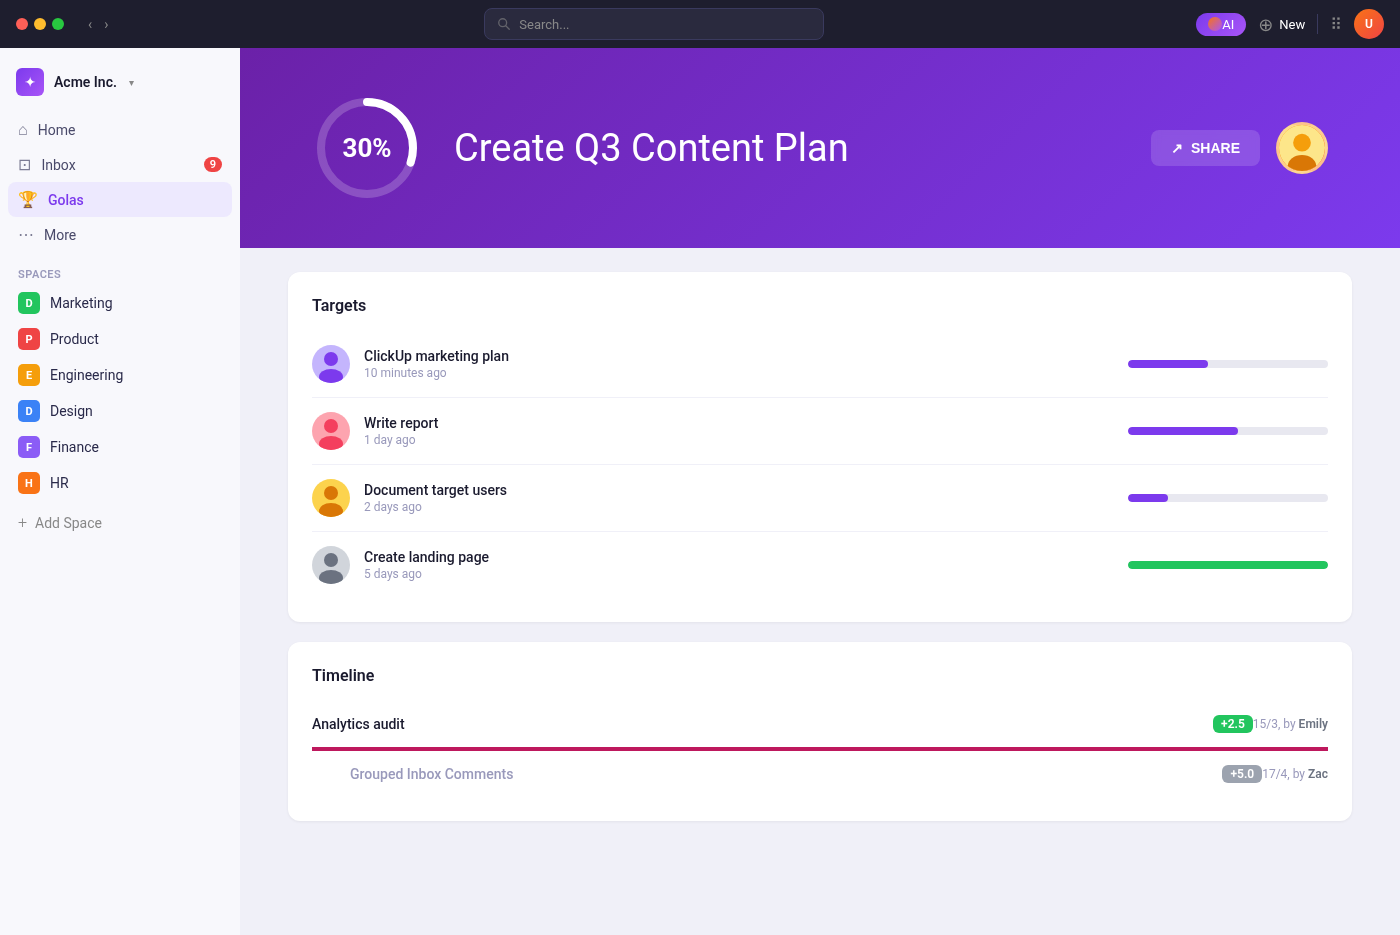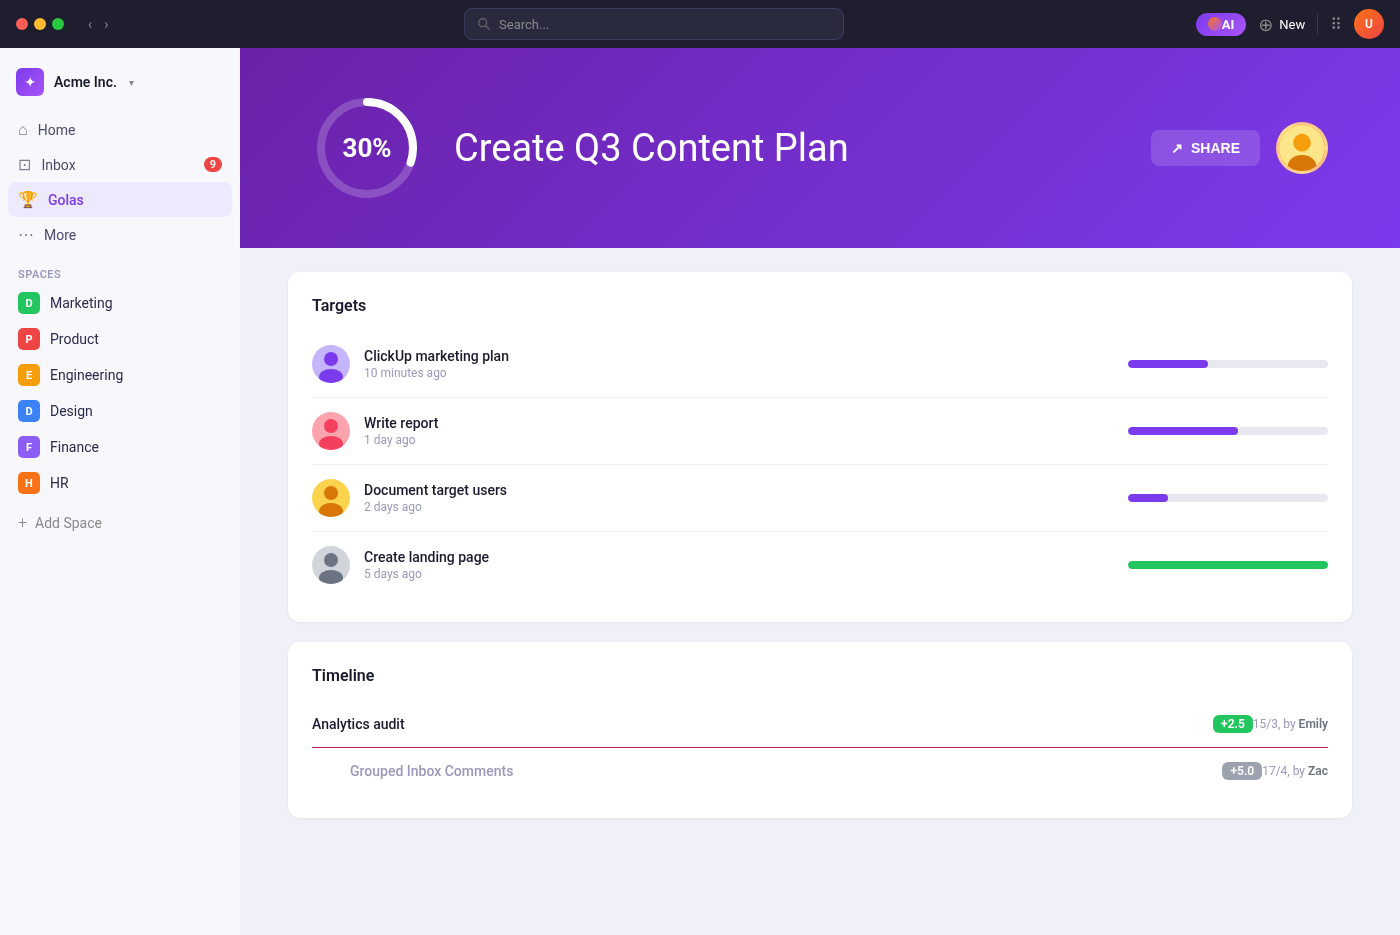--- a/index.html
+++ b/index.html
@@ -40,36 +40,36 @@
     }
     .topbar-search {
       flex: 1;
       display: flex;
       justify-content: center;
     }
     .search-box {
       background: #2a2a3e;
       border: 1px solid #3a3a5e;
       border-radius: 8px;
-      width: 380px;
+      width: 340px;
       height: 32px;
       display: flex;
       align-items: center;
       gap: 8px;
       padding: 4px 12px;
       color: #888;
       font-size: 13px;
     }
     .search-icon-svg { width: 14px; height: 14px; opacity: 0.6; }
     .ai-button {
       background: linear-gradient(135deg, #7c3aed, #a855f7);
       border-radius: 20px;
       padding: 4px 12px;
       display: flex; align-items: center; gap: 0;
-      color: white; font-size: 13px; font-weight: 700; cursor: pointer; text-align: center;
+      color: white; font-size: 13px; font-weight: 400; cursor: pointer; text-align: center;
     }
     .topbar-right {
       display: flex; align-items: center; gap: 12px; margin-left: auto;
     }
     .new-button {
       display: flex; align-items: center; gap: 6px;
       color: white; font-size: 13px; cursor: pointer;
     }
     .topbar-divider { width: 1px; height: 20px; background: #3a3a5e; }
     .grid-icon { color: #888; font-size: 16px; cursor: pointer; }
@@ -272,21 +272,21 @@
     .target-progress-fill {
       height: 100%;
       border-radius: 4px;
     }
 
     
     .timeline-item {
       display: flex;
       align-items: center;
       padding: 14px 0;
-      border-bottom: 1px solid #be185d;
+      border-bottom: 4px solid #be185d;
     }
     .timeline-item:last-child { border-bottom: none; }
     .timeline-name {
       font-size: 14px; font-weight: 500; color: #1a1a2e;
       flex: 1;
     }
     .timeline-name.muted { color: #9999bb; margin-left: 38px; }
     .timeline-tag {
       border-radius: 6px;
       padding: 2px 8px;

